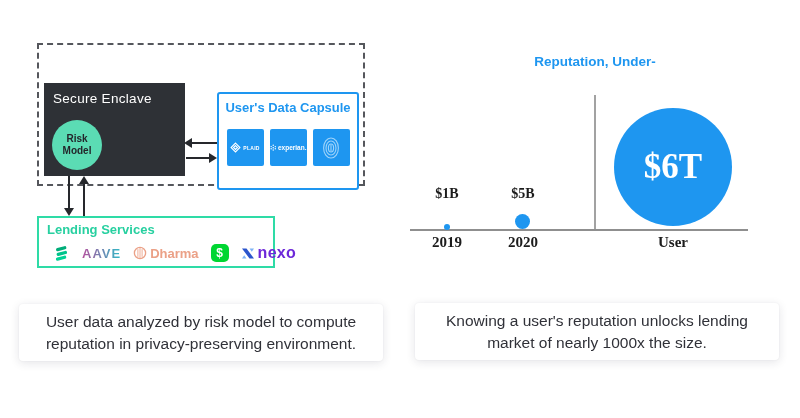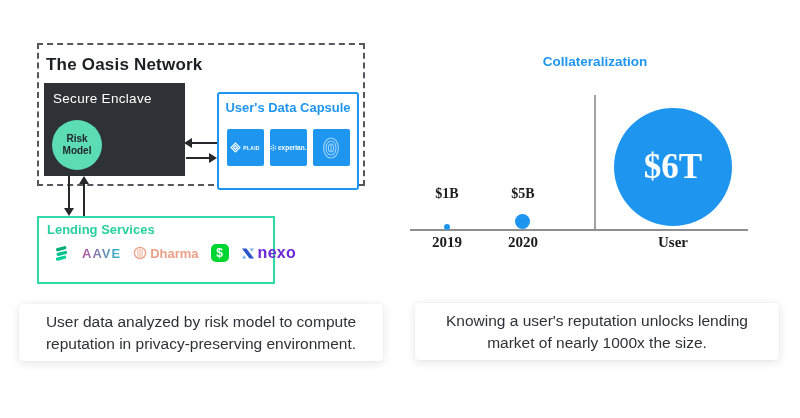--- a/index.html
+++ b/index.html
@@ -27,21 +27,21 @@
   .experian-label{color:#fff;font-size:6.5px;font-weight:700;}
 
   
   .arrow-line{background:#26282c;}
   .head{width:0;height:0;}
   .head-left{border-top:5px solid transparent;border-bottom:5px solid transparent;border-right:8px solid #26282c;}
   .head-right{border-top:5px solid transparent;border-bottom:5px solid transparent;border-left:8px solid #26282c;}
   .head-down{border-left:5px solid transparent;border-right:5px solid transparent;border-top:8px solid #26282c;}
   .head-up{border-left:5px solid transparent;border-right:5px solid transparent;border-bottom:8px solid #26282c;}
 
-  .lending-box{left:37px;top:216px;width:238px;height:68px;border:2px solid #2edba6;box-sizing:border-box;background:#fff;}
+  .lending-box{left:37px;top:216px;width:238px;height:52px;border:2px solid #2edba6;box-sizing:border-box;background:#fff;}
   .lending-title{position:absolute;left:8px;top:4px;font-size:13px;font-weight:700;color:#27d0a0;}
   .logos-row{position:absolute;left:14px;top:24px;height:22px;display:flex;align-items:center;gap:12px;}
   .aave-text{font-size:13px;font-weight:700;letter-spacing:1px;color:#a0539e;
     background:linear-gradient(90deg,#b6509e,#2ebac6);-webkit-background-clip:text;background-clip:text;
     -webkit-text-fill-color:transparent;}
   .dharma-wrap{display:flex;align-items:center;gap:3px;}
   .dharma-text{font-size:13px;font-weight:700;color:#eba187;}
   .cash-square{width:18px;height:18px;background:#00d632;border-radius:5px;display:flex;align-items:center;
     justify-content:center;color:#fff;font-size:12px;font-weight:700;}
   .nexo-wrap{display:flex;align-items:center;gap:3px;}
@@ -66,21 +66,20 @@
     font-size:15.5px;color:#303138;line-height:1.42;text-align:right;}
   .card-left{left:19px;top:304px;}
   .card-right{left:415px;top:303px;}
 </style>
 </head>
 <body>
 
 <div id="stage">
 
   <div class="abs dashed-box"></div>
-  <div class="abs oasis-title">The Oasis Network</div>
 
   <div class="abs enclave"></div>
   <div class="abs enclave-title">Secure Enclave</div>
   <div class="abs risk-circle">
     <span>Risk Model</span>
   </div>
 
   <div class="abs capsule">
     <div class="capsule-title">User's Data Capsule</div>
     <div class="squares-row">
@@ -152,21 +151,21 @@
           <path d="M1 1.5 L5.5 1.5 L13 11.5 L8.5 11.5 Z" fill="#2b55cc"></path>
           <path d="M13 1.5 L8.5 1.5 L10.8 4.8 Z" fill="#7fb3f5"></path>
           <path d="M1 11.5 L3.2 8.2 L5.5 11.5 Z" fill="#7fb3f5"></path>
         </svg>
         <span class="nexo-text">nexo</span>
       </span>
     </div>
   </div>
 
   <div class="abs chart-title">
-    <span style="display:block">Collateralization</span>
+    <span style="display:block">Reputation, Under-</span>
   </div>
 
   <div class="abs divider"></div>
   <div class="abs axis"></div>
 
   <div class="abs serif val-label" style="left:425px;top:186px;">$1B</div>
   <div class="abs serif val-label" style="left:501px;top:186px;">$5B</div>
 
   <div class="abs bubble" style="left:444px;top:224px;width:6px;height:6px;"></div>
   <div class="abs bubble" style="left:515px;top:214px;width:15px;height:15px;"></div>

